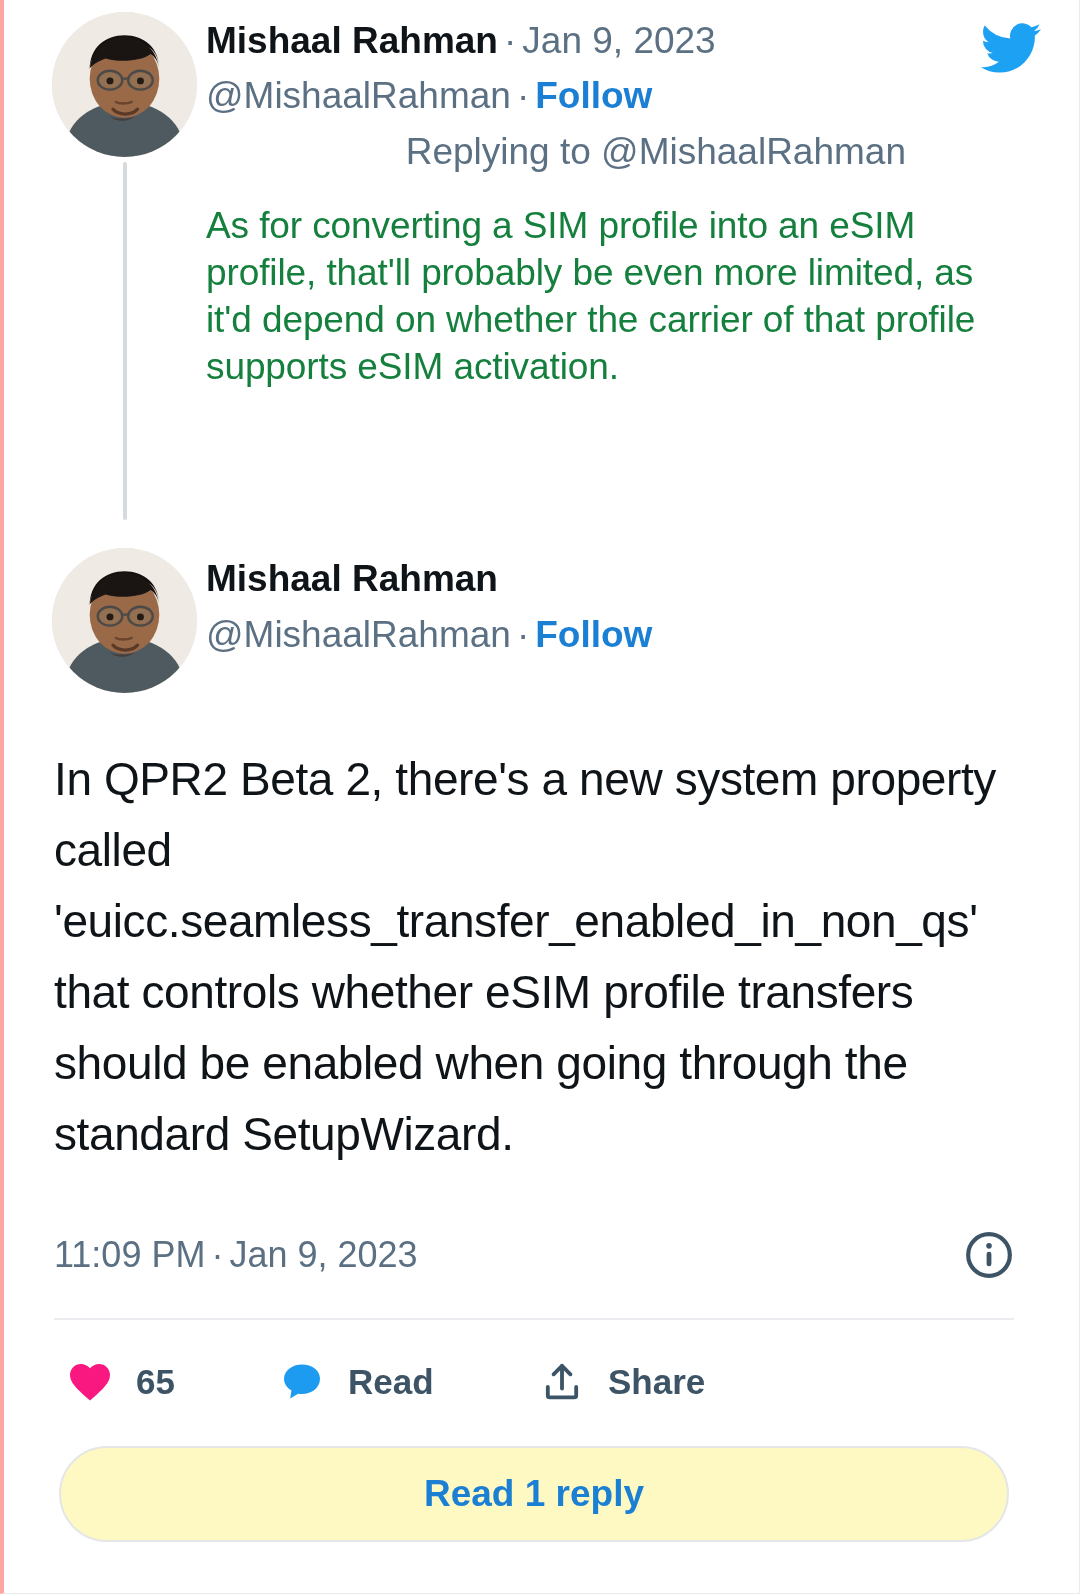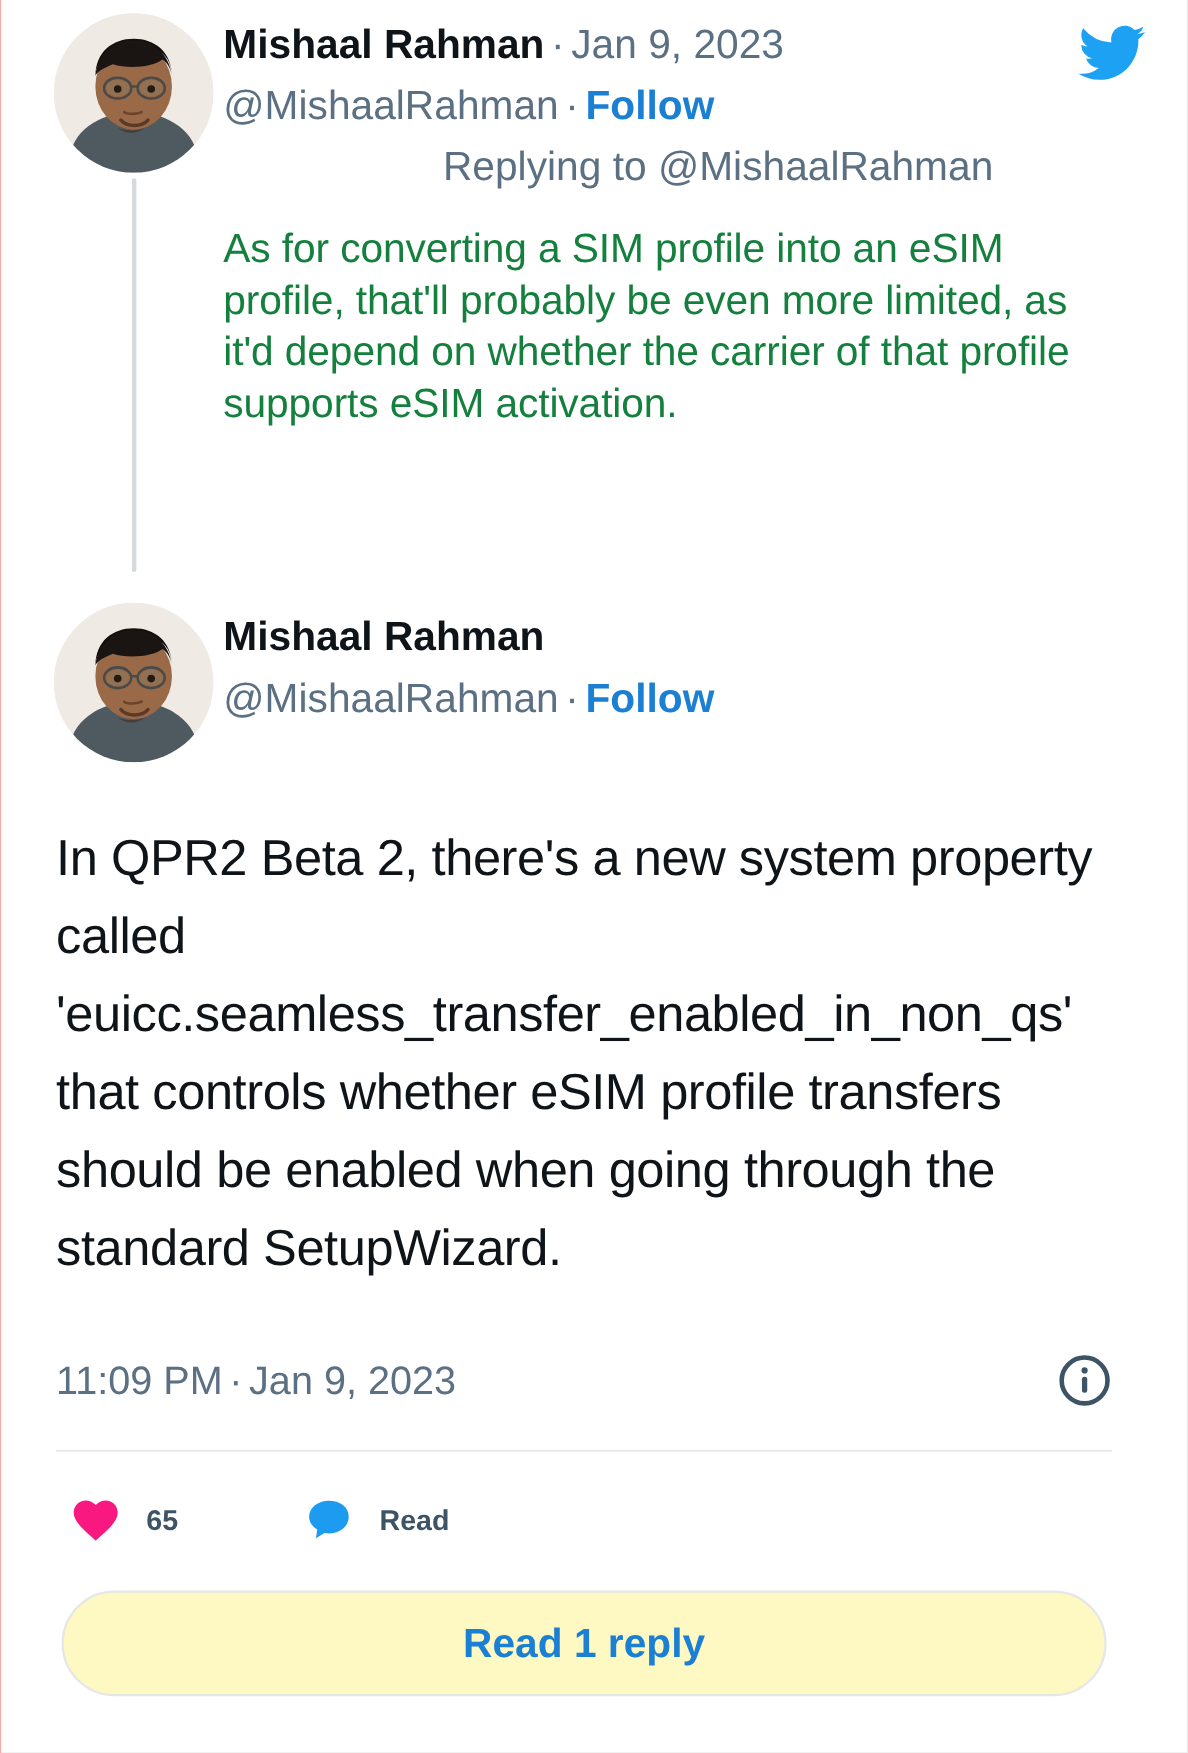--- a/index.html
+++ b/index.html
@@ -10,21 +10,21 @@
     background: #ffffff;
     font-family: "Liberation Sans", sans-serif;
     -webkit-font-smoothing: antialiased;
   }
 
   .tweet-card {
     position: relative;
     width: 1080px;
     height: 1594px;
     background: #ffffff;
-    border-left: 1px solid #fca5a5;
+    border-left: 4px solid #fca5a5;
     border-right: 1px solid #ebebeb;
     border-bottom: 1px solid #ebebeb;
     overflow: hidden;
   }
 
   
   .bird-logo {
     position: absolute;
     top: 16px;
     right: 30px;
@@ -231,21 +231,21 @@
     width: 52px;
     height: 52px;
     display: flex;
     align-items: center;
     justify-content: center;
     flex: none;
   }
   .act-icon svg { display: block; }
 
   .act-label {
-    font-size: 26px;
+    font-size: 35px;
     font-weight: bold;
     color: #3d5466;
     margin-left: 20px;
     white-space: nowrap;
   }
 
   
   .read-replies {
     position: absolute;
     left: 55px;
@@ -377,17 +377,29 @@
 
     <div class="action action-reply">
       <span class="act-icon">
         <svg width="48" height="48" viewBox="0 0 24 24" xmlns="http://www.w3.org/2000/svg">
           <path fill="#1D9BF0" d="M12 3.2c-5 0-9 3.2-9 7.2 0 2.4 1.45 4.5 3.7 5.82l-.6 4.02 3.95-2.38c.62.1 1.27.16 1.95.16 5 0 9-3.2 9-7.62S17 3.2 12 3.2z"></path>
         </svg>
       </span>
       <span class="act-label">Read</span>
     </div>
 
+    <div class="action action-share">
+      <span class="act-icon">
+        <svg width="46" height="46" viewBox="0 0 24 24" xmlns="http://www.w3.org/2000/svg">
+          <g fill="none" stroke="#3D5466" stroke-width="2" stroke-linecap="round" stroke-linejoin="round">
+            <path d="M12 3.6v11.8"></path>
+            <path d="M7.6 8L12 3.6 16.4 8"></path>
+            <path d="M4.6 14.6v4.4a1 1 0 0 0 1 1h12.8a1 1 0 0 0 1-1v-4.4"></path>
+          </g>
+        </svg>
+      </span>
+      <span class="act-label">Share</span>
+    </div>
   </div>
 
   <div class="read-replies">Read 1 reply</div>
 
 </div>
 
 </body></html>

